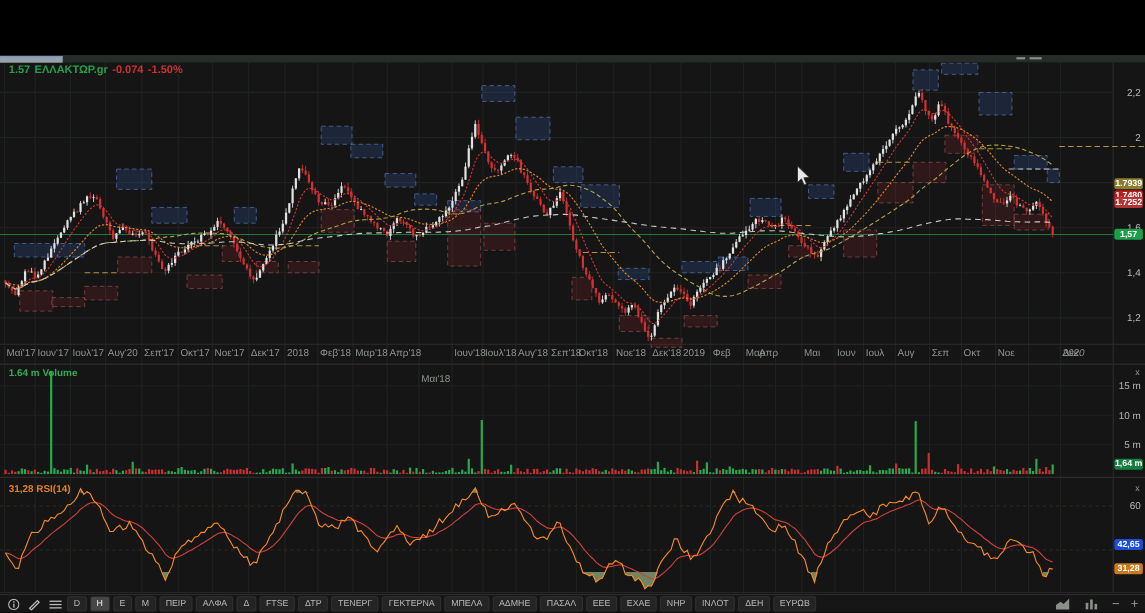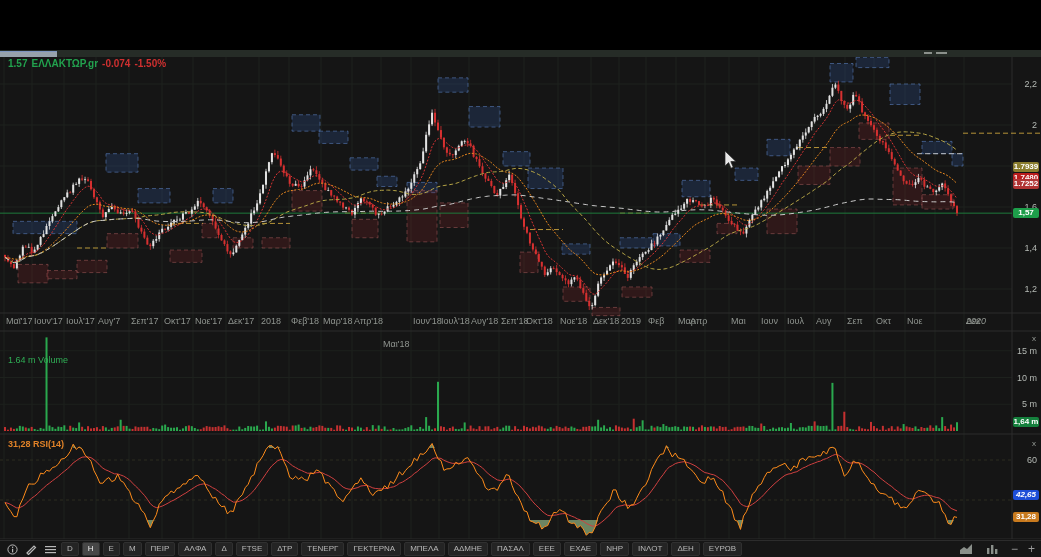--- a/index.html
+++ b/index.html
@@ -7,21 +7,21 @@
   #app{position:relative;width:1041px;height:557px;background:#000;}
   #chart-svg{position:absolute;left:0;top:0;}
   
   #scrollbar{position:absolute;left:0;top:50px;width:1041px;height:7px;background:#262c27;}
   #scroll-thumb{position:absolute;left:0;top:1px;width:57px;height:5px;background:#97a1ab;border-top:1px solid #7d95c0;}
   .scroll-mark{position:absolute;top:2px;height:2px;background:#8b908b;}
   
   #symbol-info{position:absolute;left:8px;top:58px;font-size:10px;font-weight:bold;white-space:nowrap;}
   #symbol-info .grn{color:#22a24e;}
   #symbol-info .red{color:#d03030;margin-left:4px;}
-  #vol-title{position:absolute;left:8px;top:334px;font-size:9px;font-weight:normal;color:#2fae55;white-space:nowrap;margin-top:21px;}
+  #vol-title{position:absolute;left:8px;top:334px;font-size:9px;font-weight:bold;color:#2fae55;white-space:nowrap;}
   #rsi-title{position:absolute;left:8px;top:439px;font-size:9px;font-weight:bold;color:#e08228;white-space:nowrap;}
   #xaxis{position:absolute;left:0;top:316px;width:1012px;height:14px;}
   .xlab{position:absolute;top:0;font-size:9px;color:#8f948f;white-space:nowrap;}
   #right-axis{position:absolute;left:1012px;top:0;width:29px;height:540px;}
   .axlab{position:absolute;right:4px;font-size:9px;color:#b5bab5;}
   .axx{position:absolute;right:5px;font-size:8px;color:#9a9f9a;}
   .tag{position:absolute;left:1px;width:26px;border-radius:2px;font-size:8px;font-weight:bold;color:#fff;text-align:center;height:10px;line-height:10px;overflow:hidden;}
   
   #toolbar{position:absolute;left:0;top:540px;width:1041px;height:17px;background:#161616;border-top:1px solid #2c2c2c;box-sizing:border-box;display:flex;align-items:center;gap:3px;padding-left:4px;}
   .tico{width:16px;height:13px;display:flex;align-items:center;justify-content:center;}
@@ -1131,21 +1131,21 @@
   <div id="symbol-info"><span class="grn">1.57</span><span class="grn" style="margin-left:4px">ΕΛΛΑΚΤΩΡ.gr</span><span class="red">-0.074</span><span class="red">-1.50%</span></div>
 
   <div id="vol-title"><span>1.64 m</span><span> Volume</span></div>
 
   <div id="rsi-title"><span>31,28</span><span> RSI(14)</span></div>
 
   <div id="xaxis">
       <div class="xlab" style="left: 6px;">Μαϊ'17</div>
       <div class="xlab" style="left: 34px;">Ιουν'17</div>
       <div class="xlab" style="left: 66px;">Ιουλ'17</div>
-      <div class="xlab" style="left: 98px;">Αυγ'7</div>
+      <div class="xlab" style="left: 98px;">Αυγ'20</div>
       <div class="xlab" style="left: 131px;">Σεπ'17</div>
       <div class="xlab" style="left: 164px;">Οκτ'17</div>
       <div class="xlab" style="left: 195px;">Νοε'17</div>
       <div class="xlab" style="left: 228px;">Δεκ'17</div>
       <div class="xlab" style="left: 261px; text-align: right;">2018</div>
       <div class="xlab" style="left: 291px;">Φεβ'18</div>
       <div class="xlab" style="left: 323px;">Μαρ'18</div>
       <div class="xlab" style="left: 354px;">Απρ'18</div>
       <div class="xlab" style="left: 383px; margin-top: 23px;">Μαι'18</div>
       <div class="xlab" style="left: 413px;">Ιουν'18</div>
@@ -1180,21 +1180,21 @@
       <div class="tag" style="top: 173.16px; background: #b91c1c;">1.7480</div>
       <div class="tag" style="top: 179.334px; background: rgb(176, 52, 52);">1.7252</div>
       <div class="tag" style="top: 208.15px; background: rgb(29, 158, 74);">1,57</div>
       <div class="axx" style="top: 334px;">x</div>
       <div class="axlab" style="top: 345.75px;">15 m</div>
       <div class="axlab" style="top: 372.5px;">10 m</div>
       <div class="axlab" style="top: 399.25px;">5 m</div>
       <div class="tag" style="top: 417.226px; background: #15803d;">1,64 m</div>
       <div class="axx" style="top: 439px;">x</div>
       <div class="axlab" style="top: 455px;">60</div>
-      <div class="tag" style="top: 489.7px; background: #1d4ed8; font-style: italic;">42,65</div>
+      <div class="tag" style="top: 489.7px; background: #1d4ed8;">42,65</div>
       <div class="tag" style="top: 512.44px; background: rgb(200, 122, 30);">31,28</div>
     </div>
 
   <div id="toolbar">
     <span class="tico">
       <svg width="11" height="11">
           <circle cx="5.5" cy="5.5" r="4.6" fill="none" stroke="#b8b8b8" stroke-width="1"></circle>
           <rect x="5" y="4.8" width="1.2" height="3.6" fill="#b8b8b8"></rect>
           <rect x="5" y="2.6" width="1.2" height="1.3" fill="#b8b8b8"></rect>
         </svg>

